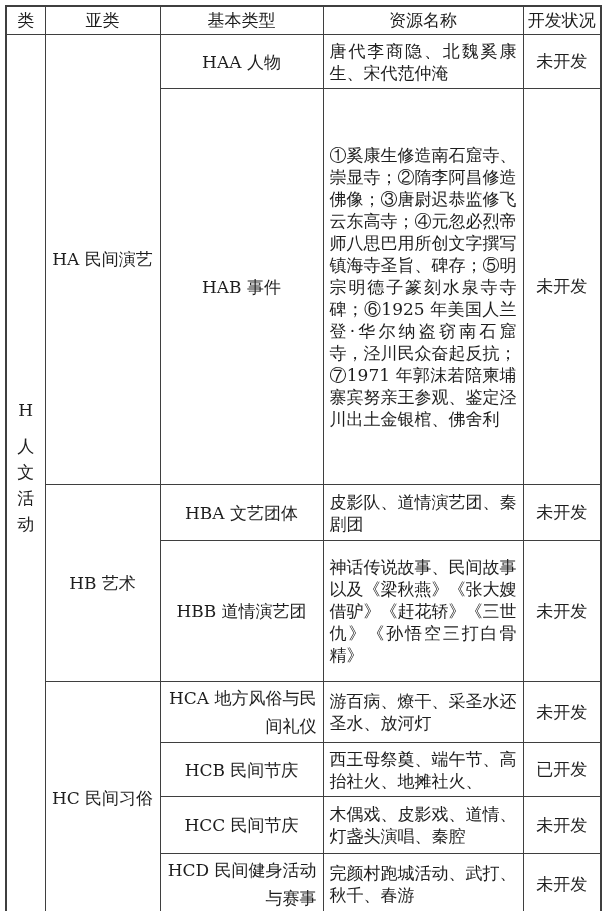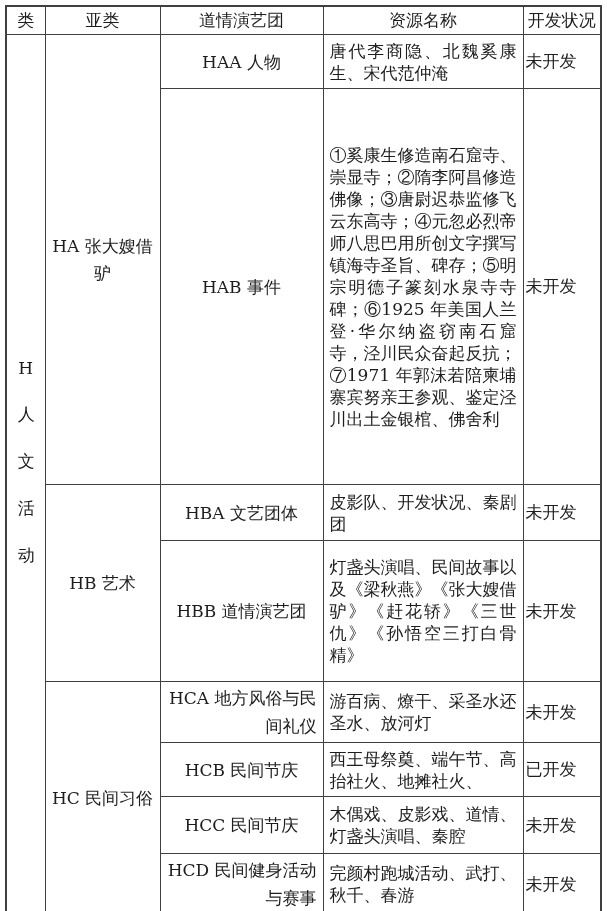--- a/index.html
+++ b/index.html
@@ -41,80 +41,80 @@
   tr.r-hcb { height: 54px; }
   tr.r-hcc { height: 57px; }
   tr.r-hcd { height: 56px; }
 
   td.c-class { text-align: center; padding: 2px 1px; }
   .class-code { display: block; margin-bottom: 13px; }
   .class-name {
     display: block;
     width: 18px;
     margin: 13px auto;
-    line-height: 47px;
+    line-height: 26px;
     word-break: break-all;
-    text-align: right;
+    text-align: center;
   }
   td.c-sub { text-align: center; line-height: 27px; }
   td.c-type { text-align: center; line-height: 28px; }
   td.c-type.left { text-align: right; }
   td.c-res {
     text-align: justify;
     text-justify: inter-character;
     line-height: 22px;
   }
-  td.c-status { padding: 2px; }
+  td.c-status { text-align: center; padding: 2px; }
 </style>
 </head>
 <body>
 
 <div class="wrap">
   <table class="res-table">
     <colgroup>
       <col style="width:39px">
       <col style="width:115px">
       <col style="width:163px">
       <col style="width:200px">
       <col style="width:78px">
     </colgroup>
     <thead>
       <tr>
         <th>类</th>
         <th>亚类</th>
-        <th>道情演艺团</th>
+        <th>基本类型</th>
         <th>资源名称</th>
         <th>开发状况</th>
       </tr>
     </thead>
     <tbody>
       <tr class="r-haa">
         <td class="c-class" rowspan="8">
           <span class="class-code">H</span>
           <span class="class-name">人文活动</span>
         </td>
-        <td class="c-sub" rowspan="2">HA 张大嫂借驴</td>
+        <td class="c-sub" rowspan="2">HA 民间演艺</td>
         <td class="c-type">HAA 人物</td>
         <td class="c-res">唐代李商隐、北魏奚康生、宋代范仲淹</td>
         <td class="c-status">未开发</td>
       </tr>
       <tr class="r-hab">
         <td class="c-type">HAB 事件</td>
         <td class="c-res">①奚康生修造南石窟寺、崇显寺；②隋李阿昌修造佛像；③唐尉迟恭监修飞云东高寺；④元忽必烈帝师八思巴用所创文字撰写镇海寺圣旨、碑存；⑤明宗明德子篆刻水泉寺寺碑；⑥1925 年美国人兰登·华尔纳盗窃南石窟寺，泾川民众奋起反抗；⑦1971 年郭沫若陪柬埔寨宾努亲王参观、鉴定泾川出土金银棺、佛舍利</td>
         <td class="c-status">未开发</td>
       </tr>
       <tr class="r-hba">
         <td class="c-sub" rowspan="2">HB 艺术</td>
         <td class="c-type">HBA 文艺团体</td>
-        <td class="c-res">皮影队、开发状况、秦剧团</td>
+        <td class="c-res">皮影队、道情演艺团、秦剧团</td>
         <td class="c-status">未开发</td>
       </tr>
       <tr class="r-hbb">
         <td class="c-type">HBB 道情演艺团</td>
-        <td class="c-res">灯盏头演唱、民间故事以及《梁秋燕》《张大嫂借驴》《赶花轿》《三世仇》《孙悟空三打白骨精》</td>
+        <td class="c-res">神话传说故事、民间故事以及《梁秋燕》《张大嫂借驴》《赶花轿》《三世仇》《孙悟空三打白骨精》</td>
         <td class="c-status">未开发</td>
       </tr>
       <tr class="r-hca">
         <td class="c-sub" rowspan="4">HC 民间习俗</td>
         <td class="c-type left">HCA 地方风俗与民间礼仪</td>
         <td class="c-res">游百病、燎干、采圣水还圣水、放河灯</td>
         <td class="c-status">未开发</td>
       </tr>
       <tr class="r-hcb">
         <td class="c-type">HCB 民间节庆</td>

